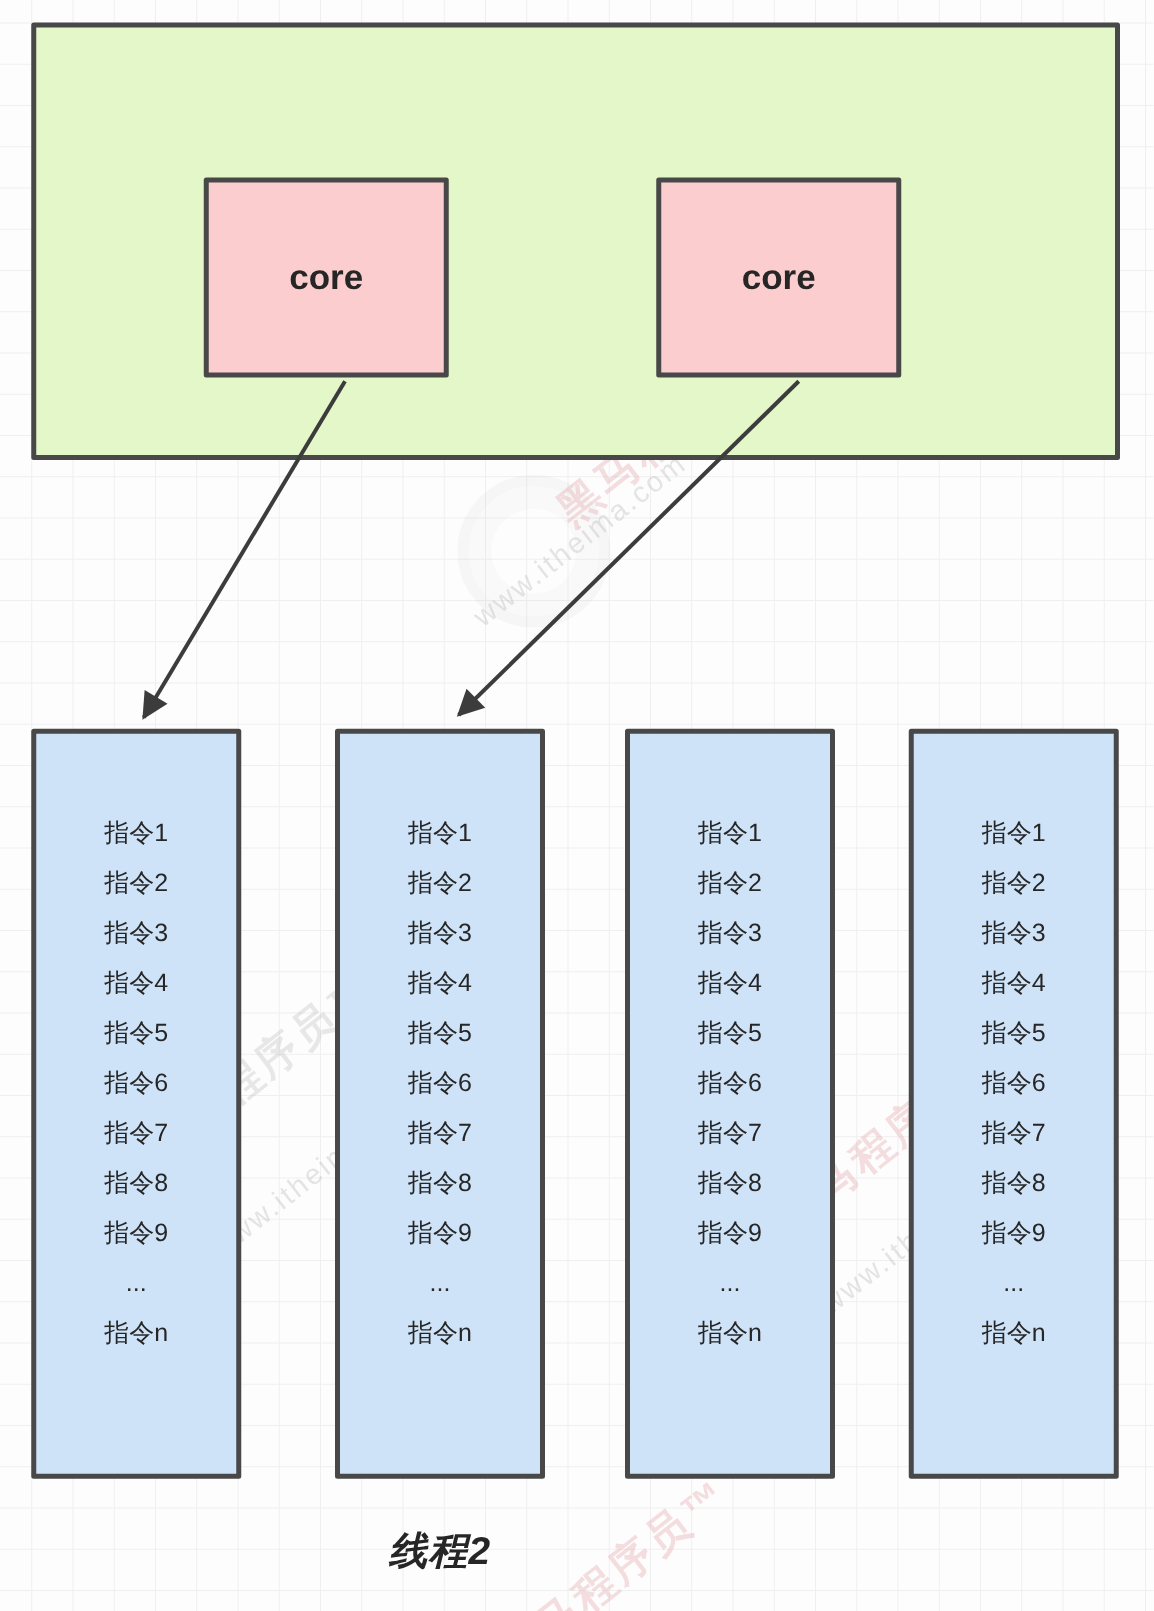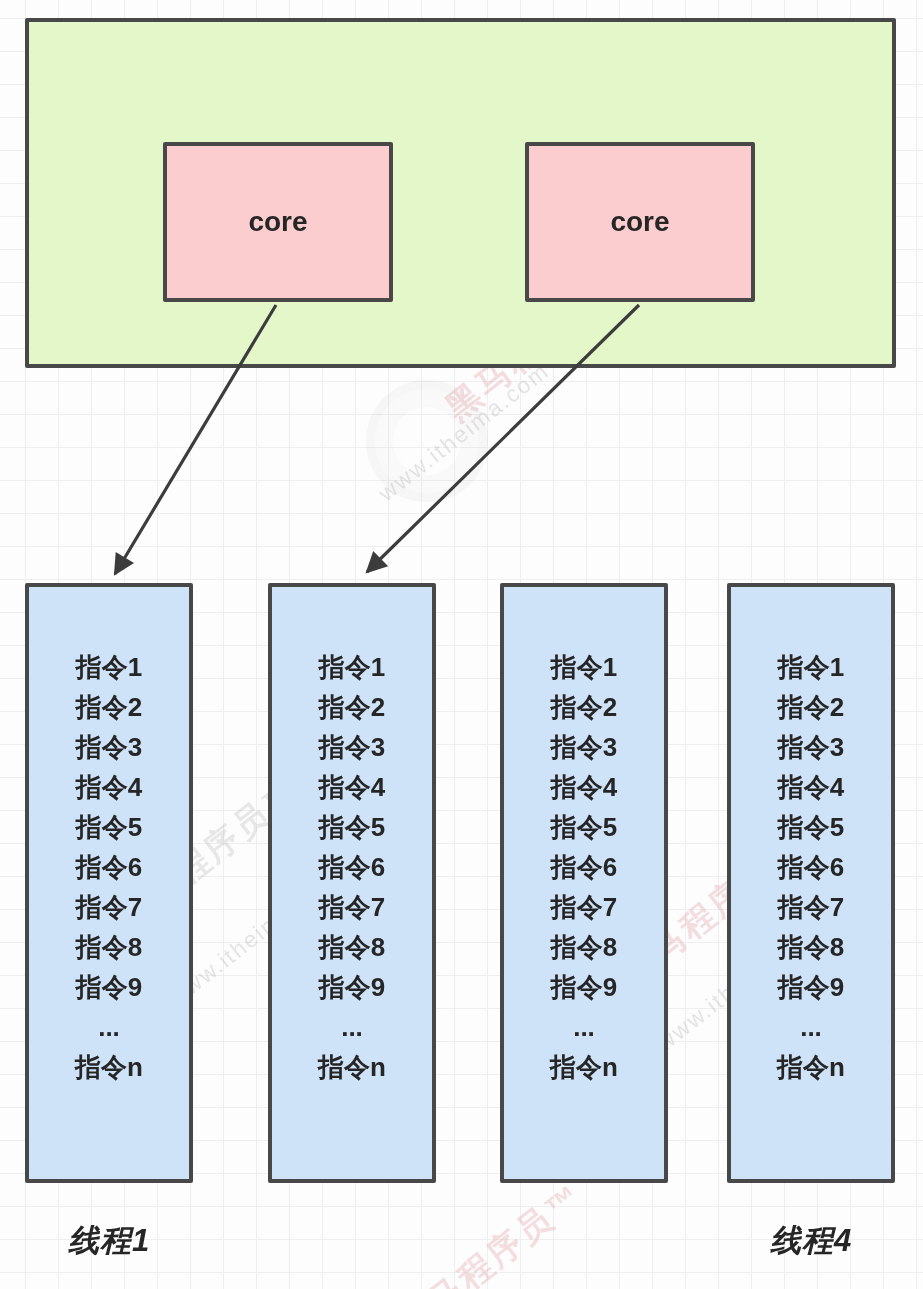--- a/index.html
+++ b/index.html
@@ -55,36 +55,36 @@
   }
   .cpu-box{
     left:25px;top:18px;width:871px;height:350px;
     background:var(--cpu-fill);
   }
   .cpu-label{
     position:absolute;left:0;top:48px;width:100%;
     text-align:center;font-weight:bold;font-size:28px;color:var(--text);
   }
   .core-box{
-    position:absolute;width:230px;height:160px;top:120px;
+    position:absolute;width:196px;height:160px;top:120px;
     background:var(--core-fill);border:4px solid var(--border);border-radius:2px;
     display:flex;align-items:center;justify-content:center;
   }
   .core-box.core-1{left:134px;}
   .core-box.core-2{left:496px;}
   .core-label{font-weight:bold;font-size:28px;color:var(--text);}
 
   .thread-col{
     position:absolute;top:583px;width:168px;height:600px;
     background:var(--thread-fill);border:4px solid var(--border);border-radius:2px;
     padding-top:60px;
     text-align:center;color:var(--text);
   }
   .thread-col .line{
-    font-size:26px;line-height:40px;font-weight:bold;
+    font-size:20px;line-height:40px;
   }
   .col-1{left:25px;}
   .col-2{left:268px;}
   .col-3{left:500px;}
   .col-4{left:727px;}
 
   .thread-label{
     position:absolute;top:1220px;width:168px;
     text-align:center;
     font-size:31px;font-weight:bold;font-style:italic;color:var(--text);
@@ -178,16 +178,15 @@
       <div class="line">指令4</div>
       <div class="line">指令5</div>
       <div class="line">指令6</div>
       <div class="line">指令7</div>
       <div class="line">指令8</div>
       <div class="line">指令9</div>
       <div class="line">...</div>
       <div class="line">指令n</div>
     </div>
 
-  <div class="thread-label tl-1">线程1</div>
-  <div class="thread-label tl-4">线程4</div>
+  <div class="thread-label tl-2">线程2</div>
 
 </div>
 
 </body></html>

